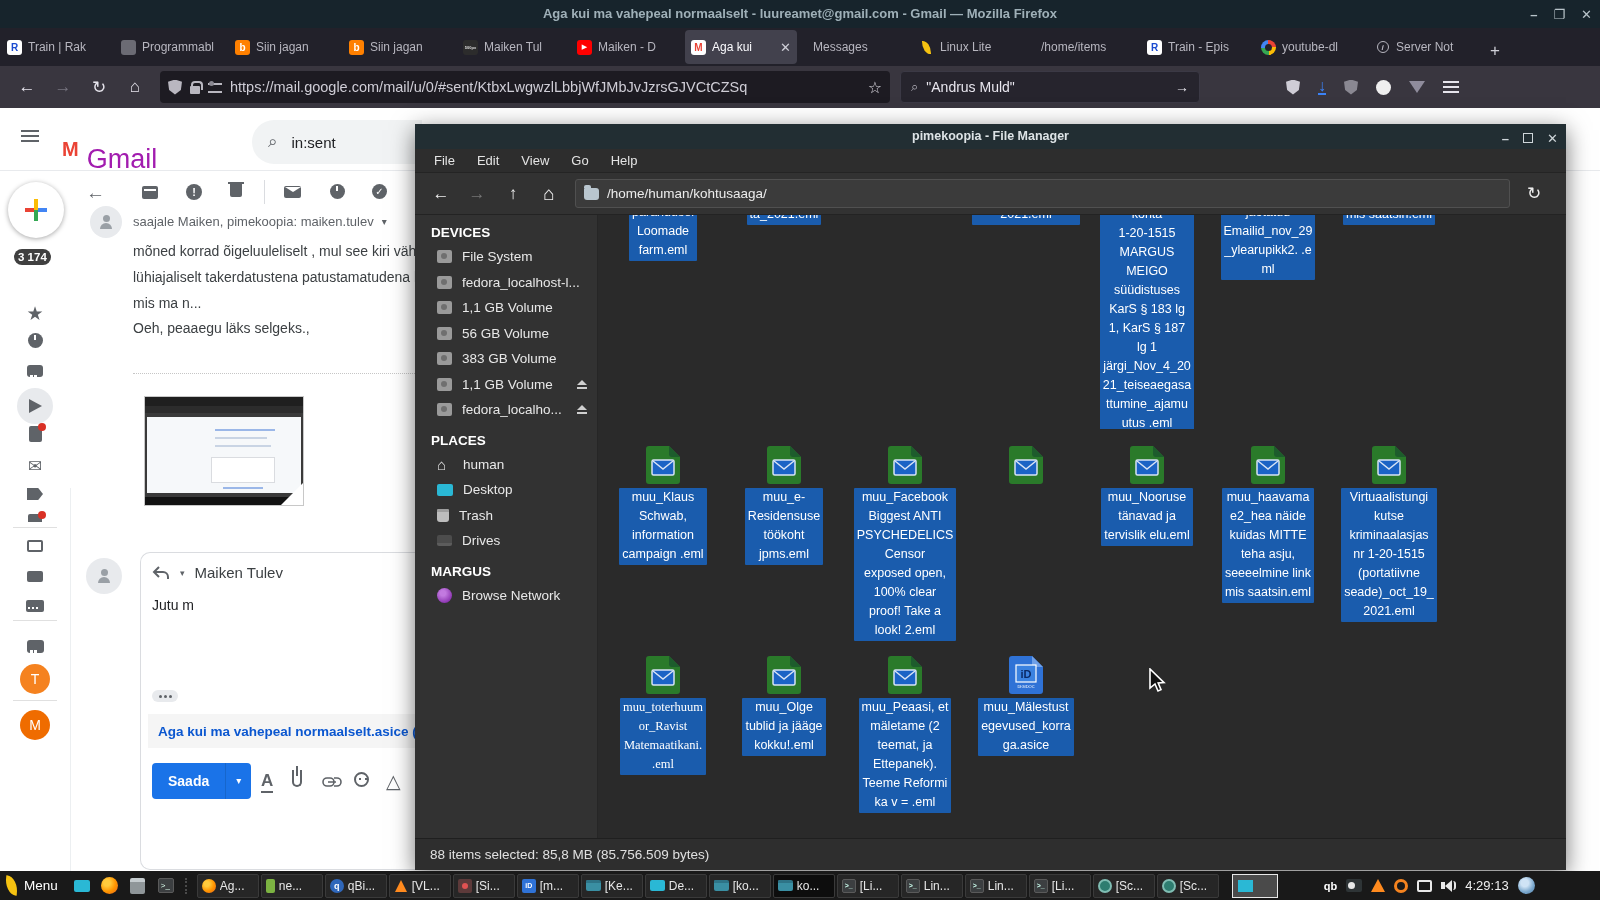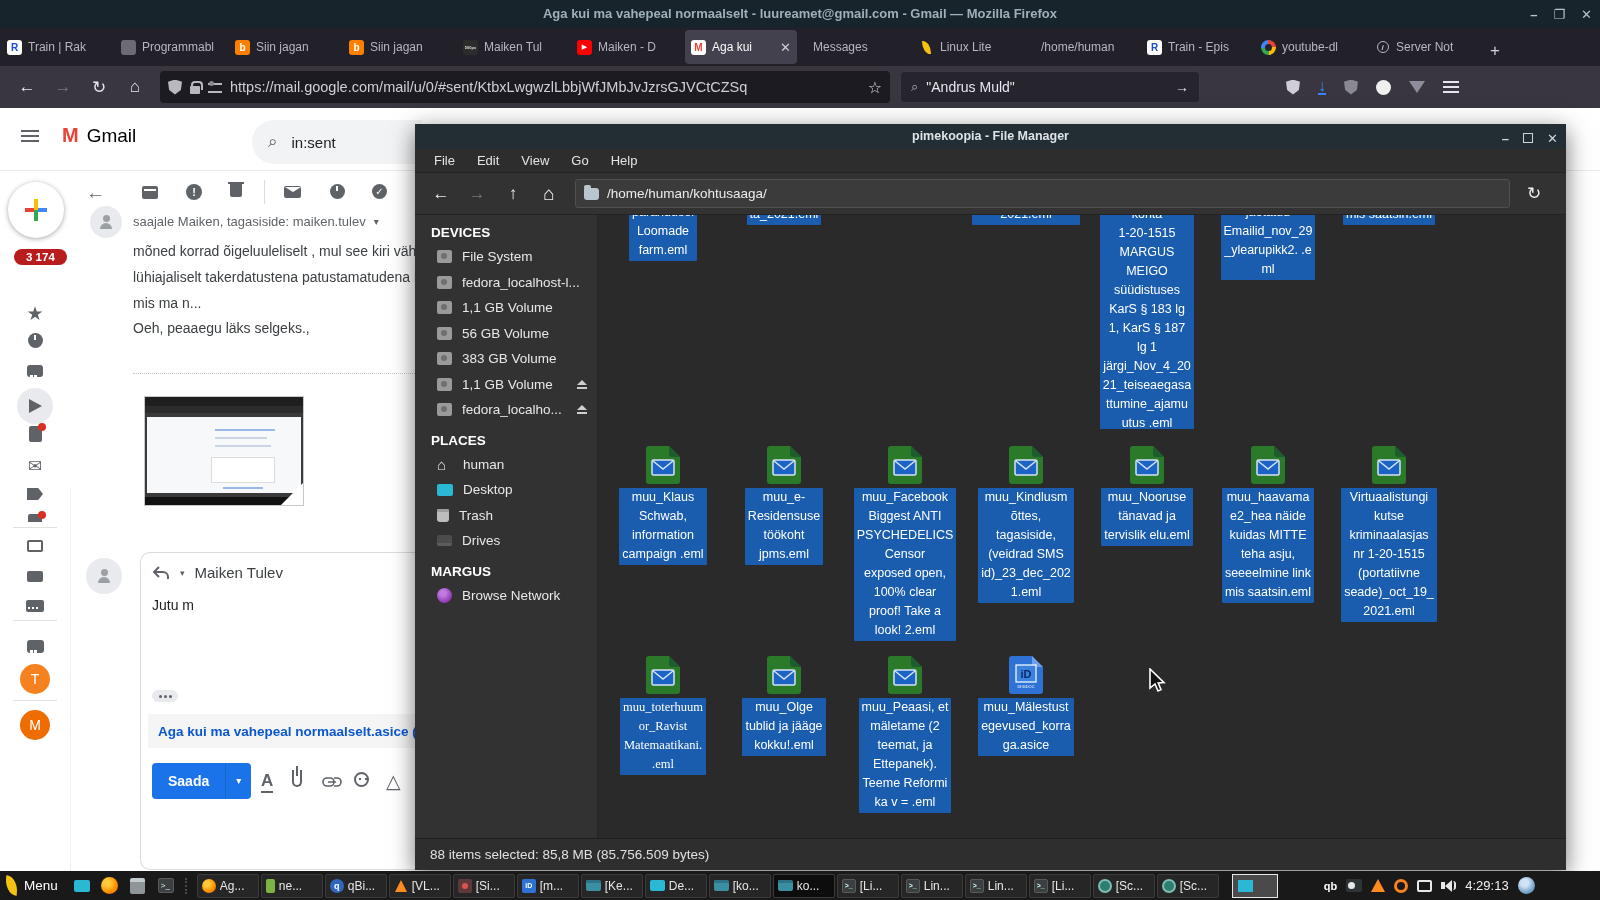--- a/index.html
+++ b/index.html
@@ -32,23 +32,23 @@
   .permic:before{content:"";position:absolute;left:1px;top:-4px;width:5px;height:5px;border-radius:50%;background:#8a8892;}
   .hamb { width:16px; height:12px; border-top:2px solid #e6e4ec; border-bottom:2px solid #e6e4ec; position:relative; }
   .hamb:before { content:""; position:absolute; left:0; top:3px; width:16px; height:2px; background:#e6e4ec; }
 
   
   #gmail { left:0; top:108px; width:1600px; height:763px; background:#fff; overflow:hidden; }
   .ghamb { width:18px; height:12px; border-top:2px solid #5f6368; border-bottom:2px solid #5f6368; position:relative; }
   .ghamb:before { content:""; position:absolute; left:0; top:3px; width:18px; height:2px; background:#5f6368; }
   #gsearch { left:252px; top:12px; width:170px; height:44px; background:#f1f3f4; border-radius:22px 0 0 22px; display:flex; align-items:center; padding:0 16px; gap:14px; color:#202124; font-size:15px; }
   .gmail-m { font-size:20px; font-weight:bold; color:#ea4335; }
-  #glogo-text { font-size:19px; color:#000000; }
+  #glogo-text { font-size:27px; color:#a21caf;margin-top:20px; }
   .gtool { color:#5f6368; }
-  #gmail-badge { background:#b91c1c; color:#fff; font-size:11.5px; border-radius:10px; padding:2px 12px; font-weight:bold; }
+  #gmail-badge { background:#404040; color:#fff; font-size:11.5px; border-radius:10px; padding:2px 4px; font-weight:bold; }
   .fab { width:56px; height:56px; background:#fff; border-radius:50%; box-shadow:0 1px 5px rgba(0,0,0,.35); display:flex; align-items:center; justify-content:center; }
   .gplus { position:relative; width:22px; height:22px; }
   .gplus i { position:absolute; display:block; }
   .railic { position:absolute; left:0; width:70px; display:flex; justify-content:center; color:#5f6368; }
   .avatar { border-radius:50%; background:#e8eaed; display:flex; align-items:center; justify-content:center; color:#9aa0a6; }
   .person { width:12px; height:6px; background:#9aa0a6; border-radius:6px 6px 0 0; position:relative; margin-top:8px;}
   .person:before { content:""; position:absolute; left:3px; top:-8px; width:7px; height:7px; border-radius:50%; background:#9aa0a6; }
   .snip { position:absolute; left:133px; color:#3c4043; font-size:14px; white-space:nowrap; }
   .replycard { border:1px solid #dadce0; border-radius:10px; }
   .chip-attach { background:#f5f5f5; display:flex; align-items:center; padding:0 10px; font-size:13.5px; font-weight:bold; color:#0b57d0; white-space:nowrap; overflow:hidden; }
@@ -161,21 +161,21 @@
           <span class="tlabel">Messages</span>
         </div>
         <div class="tab">
           <span class="favicon" style="background: transparent;">
             <span style="width:9px;height:13px;background:#f5c211;border-radius:0 95% 0 95%;display:block;"></span>
           </span>
           <span class="tlabel">Linux Lite</span>
         </div>
         <div class="tab">
           <span class="favicon" style="background: transparent; width: 2px;"></span>
-          <span class="tlabel">/home/human</span>
+          <span class="tlabel">/home/items</span>
         </div>
         <div class="tab">
           <span class="favicon" style="background: rgb(255, 255, 255);">
             <span style="color:#1a4bd0;">R</span>
           </span>
           <span class="tlabel">Train - Epis</span>
         </div>
         <div class="tab">
           <span class="favicon" style="background: conic-gradient(rgb(234, 67, 53) 0deg, rgb(234, 67, 53) 25%, rgb(251, 188, 5) 0deg, rgb(251, 188, 5) 50%, rgb(52, 168, 83) 0deg, rgb(52, 168, 83) 75%, rgb(66, 133, 244) 0deg, rgb(66, 133, 244) 100%); border-radius: 50%;">
             <span style="width:7px;height:7px;background:#23222a;border-radius:50%;display:block;"></span>
@@ -319,21 +319,21 @@
         <div class="railic" style="top: 602px;">
           <span style="width:30px;height:30px;border-radius:50%;background:#ef6c00;color:#fff;font-size:14px;display:flex;align-items:center;justify-content:center;">M</span>
         </div>
       </div>
     <div class="abs" style="left:70px;top:380px;height:383px;border-left:1px solid #eceff1;"></div>
 
     <div class="abs avatar" style="left:90px;top:98px;width:32px;height:32px;">
         <span class="person"></span>
       </div>
     <div class="abs" style="left:133px;top:106px;color:#5f6368;font-size:13px;display:flex;gap:8px;align-items:center;">
-      <span>saajale Maiken, tagasiside: maiken.tulev</span>
+      <span>saajale Maiken, pimekoopia: maiken.tulev</span>
         <span style="font-size:10px;">▾</span>
     </div>
     <div class="snip" style="top:135px;">mõned korrad õigeluuleliselt  , mul see kiri väher</div>
     <div class="snip" style="top:161px;">lühiajaliselt takerdatustena patustamatudena lüh</div>
     <div class="snip" style="top:187px;">mis ma n...</div>
     <div class="snip" style="top:212px;">Oeh, peaaegu läks selgeks.,</div>
     <div class="abs" style="left:133px;top:265px;width:290px;border-top:1px dotted #c6c6c6;"></div>
 
     <div class="abs thumb" style="left:144px;top:276px;width:160px;height:110px;">
       <div style="height:9px;background:#1f1f1f;"></div>
@@ -562,28 +562,20 @@
 look! 2.eml</span>
           </div>
         </div>
         <div class="file" title="muu_Kindlusmõttes, tagasiside, (veidrad SMS id)_23_dec_2021.eml" style="left: 372px; top: 231px;">
           <div><svg width="34" height="38" viewBox="0 0 34 38">
               <path d="M0 3 a3 3 0 0 1 3-3 H23 L34 11 V35 a3 3 0 0 1-3 3 H3 a3 3 0 0 1-3-3 Z" fill="#2a7a2a"></path>
               <path d="M23 0 L34 11 H26 a3 3 0 0 1-3-3 Z" fill="#1d5c2c"></path>
               <rect x="6" y="14" width="22" height="15" rx="1.5" fill="#1b63c5" stroke="#d7e3f4" stroke-width="1.5"></rect>
               <path d="M7 15 L17 23 L27 15" fill="none" stroke="#d7e3f4" stroke-width="1.5"></path>
             </svg></div>
-          <div class="flblw">
-            <span class="flbl">muu_Kindlusm
-õttes,
-tagasiside,
-(veidrad SMS
-id)_23_dec_202
-1.eml</span>
-          </div>
         </div>
         <div class="file" title="muu_Nooruse tänavad ja tervislik elu.eml" style="left: 493px; top: 231px;">
           <div><svg width="34" height="38" viewBox="0 0 34 38">
               <path d="M0 3 a3 3 0 0 1 3-3 H23 L34 11 V35 a3 3 0 0 1-3 3 H3 a3 3 0 0 1-3-3 Z" fill="#2a7a2a"></path>
               <path d="M23 0 L34 11 H26 a3 3 0 0 1-3-3 Z" fill="#1d5c2c"></path>
               <rect x="6" y="14" width="22" height="15" rx="1.5" fill="#1b63c5" stroke="#d7e3f4" stroke-width="1.5"></rect>
               <path d="M7 15 L17 23 L27 15" fill="none" stroke="#d7e3f4" stroke-width="1.5"></path>
             </svg></div>
           <div class="flblw">
             <span class="flbl">muu_Nooruse

